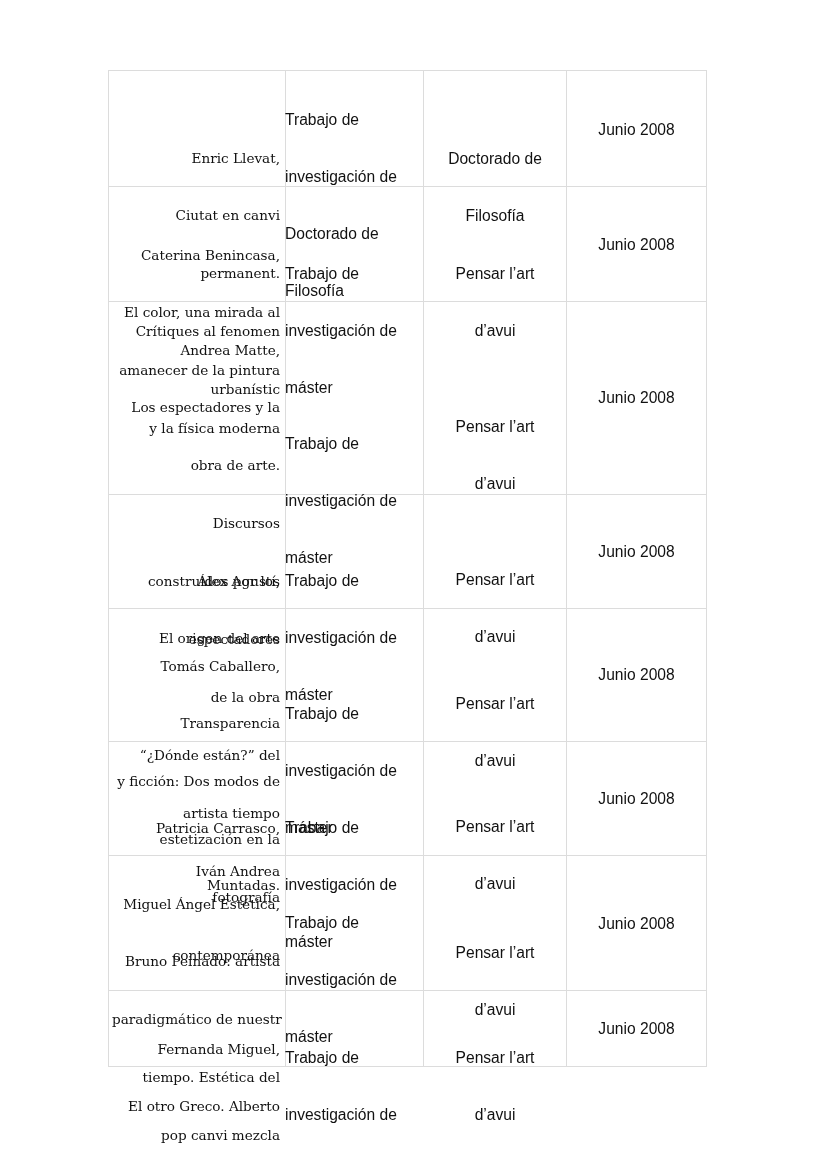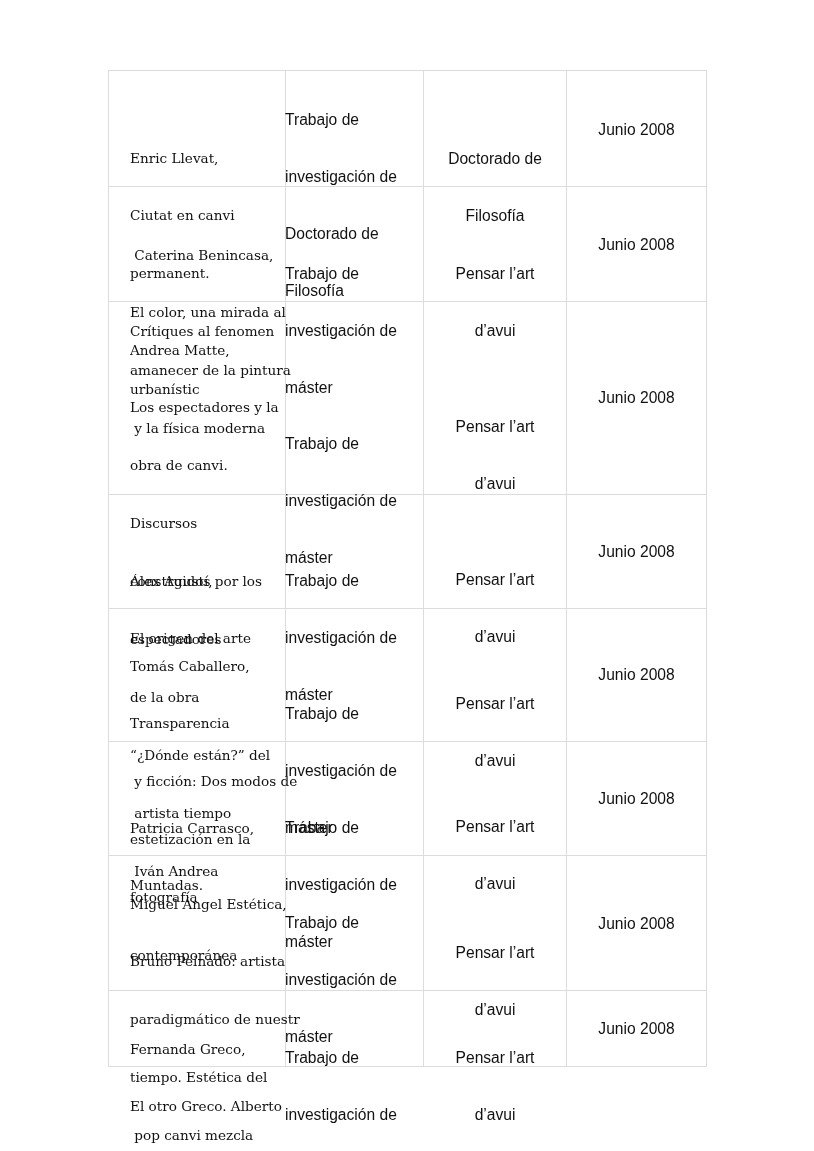--- a/index.html
+++ b/index.html
@@ -5,21 +5,21 @@
   html, body { margin: 0; padding: 0; background: #ffffff; }
   body { width: 814px; height: 1151px; position: relative; overflow: hidden; }
   .table { position: absolute; left: 108px; top: 70px; width: 598px; height: 996px; }
   .hline { position: absolute; left: 108px; width: 599px; height: 1px; background: #dcdcdc; }
   .vline { position: absolute; top: 70px; height: 997px; width: 1px; background: #dcdcdc; }
   .t { position: absolute; color: #111; white-space: pre; }
   .serif { font-family: "DejaVu Serif", "Liberation Serif", serif; font-size: 13.6px; line-height: 19.3px; }
   .serif .it { }
   .sans { font-family: "Liberation Sans", sans-serif; font-size: 15.6px; line-height: 19px; }
   .center { text-align: center; }
-  .c1 { left: 130px; width: 168px; }
+  .c1 { left: 112px; width: 168px; text-align: right; }
   .c2 { left: 285px; width: 128px; }
   .c3 { left: 424px; width: 142px; }
   .c4 { left: 567px; width: 139px; }
   .serif span { display: block; }
 </style>
 </head>
 <body>
 
 <div class="table"></div>
 
@@ -70,21 +70,21 @@
 </div>
 <div class="t sans c3 center" style="top:226px">
   <div>Pensar l’art</div>
   <div>d’avui</div>
 </div>
 <div class="t sans c4 center" style="top:235px">Junio 2008</div>
 
 <div class="t serif c1" style="top:302px">
   <span>Andrea Matte,</span>
   <span class="it">Los espectadores y la</span>
-  <span class="it">obra de canvi.</span>
+  <span class="it">obra de arte.</span>
   <span class="it">Discursos</span>
   <span class="it">construidos por los</span>
   <span class="it">espectadores</span>
   <span class="it">de la obra</span>
   <span class="it">“¿Dónde están?” del</span>
   <span class="it"> artista tiempo</span>
   <span class="it"> Iván Andrea</span>
 </div>
 <div class="t sans c2" style="top:396px">
   <div>Trabajo de</div>
@@ -160,21 +160,21 @@
   <div>investigación de</div>
   <div>máster</div>
 </div>
 <div class="t sans c3 center" style="top:905px">
   <div>Pensar l’art</div>
   <div>d’avui</div>
 </div>
 <div class="t sans c4 center" style="top:914px">Junio 2008</div>
 
 <div class="t serif c1" style="top:1001px">
-  <span>Fernanda Greco,</span>
+  <span>Fernanda Miguel,</span>
   <span class="it">El otro Greco. Alberto</span>
   
 </div>
 <div class="t sans c2" style="top:1010px">
   <div>Trabajo de</div>
   <div>investigación de</div>
   
 </div>
 <div class="t sans c3 center" style="top:1010px">
   <div>Pensar l’art</div>

